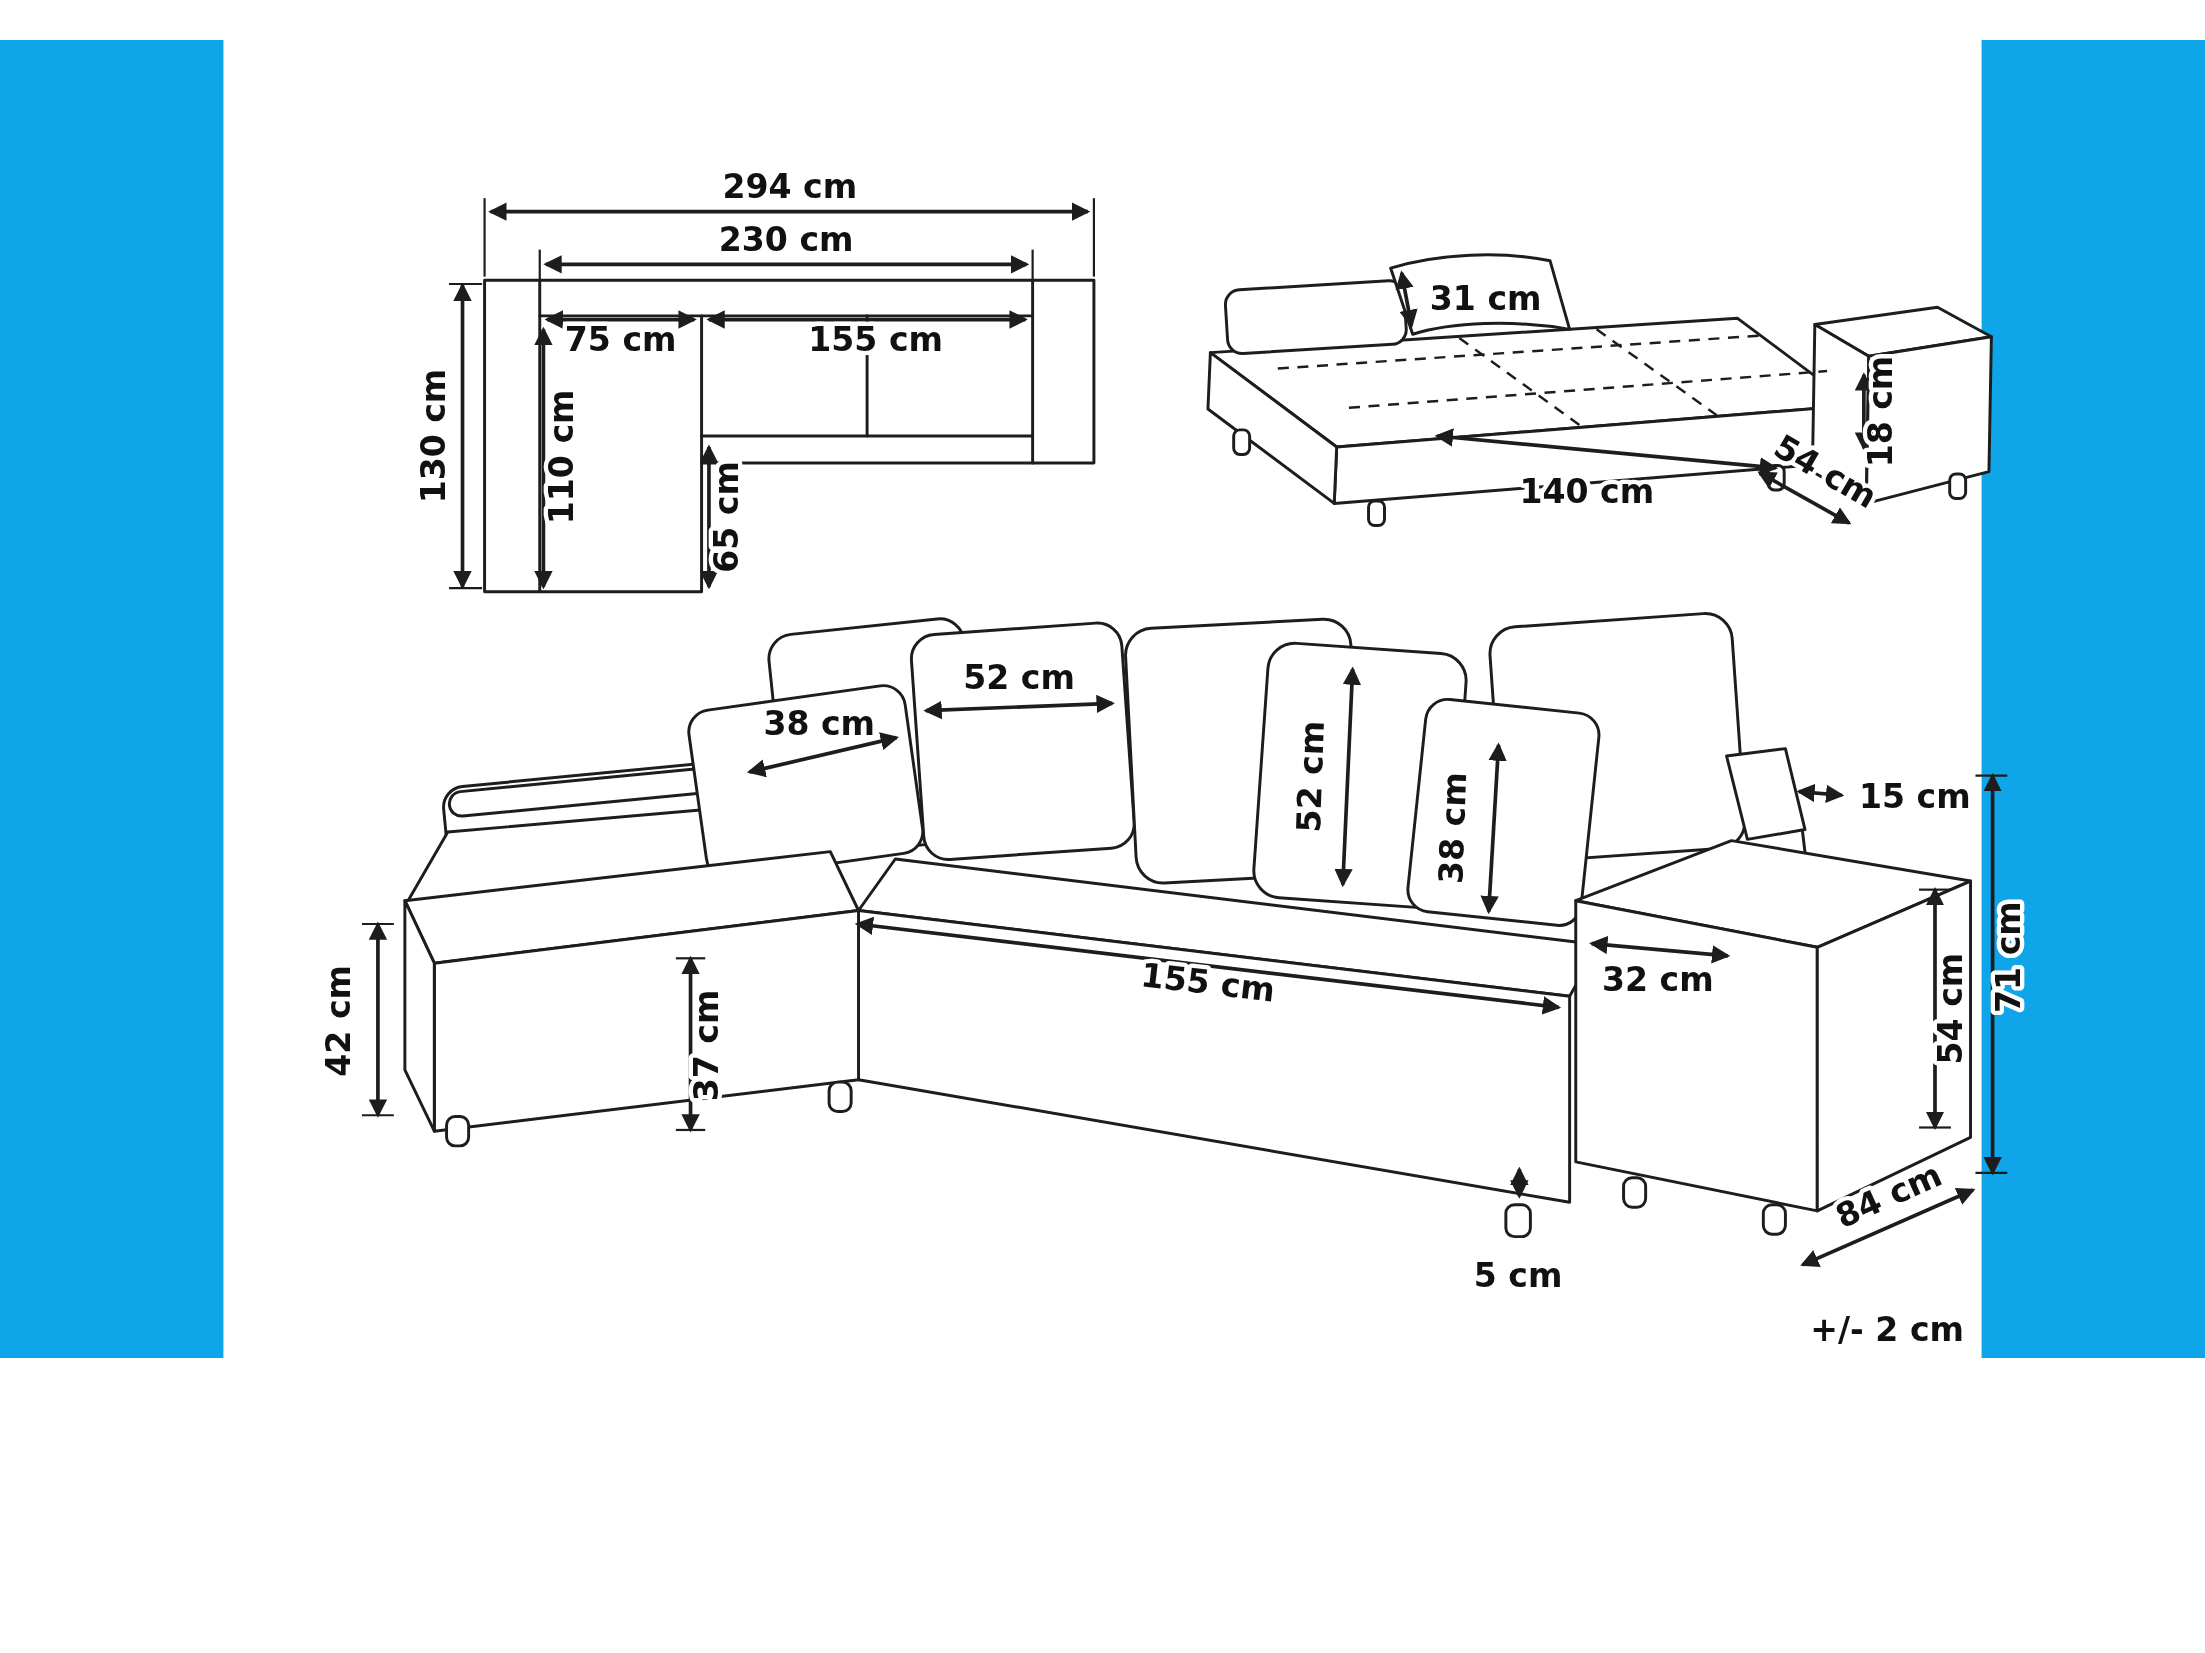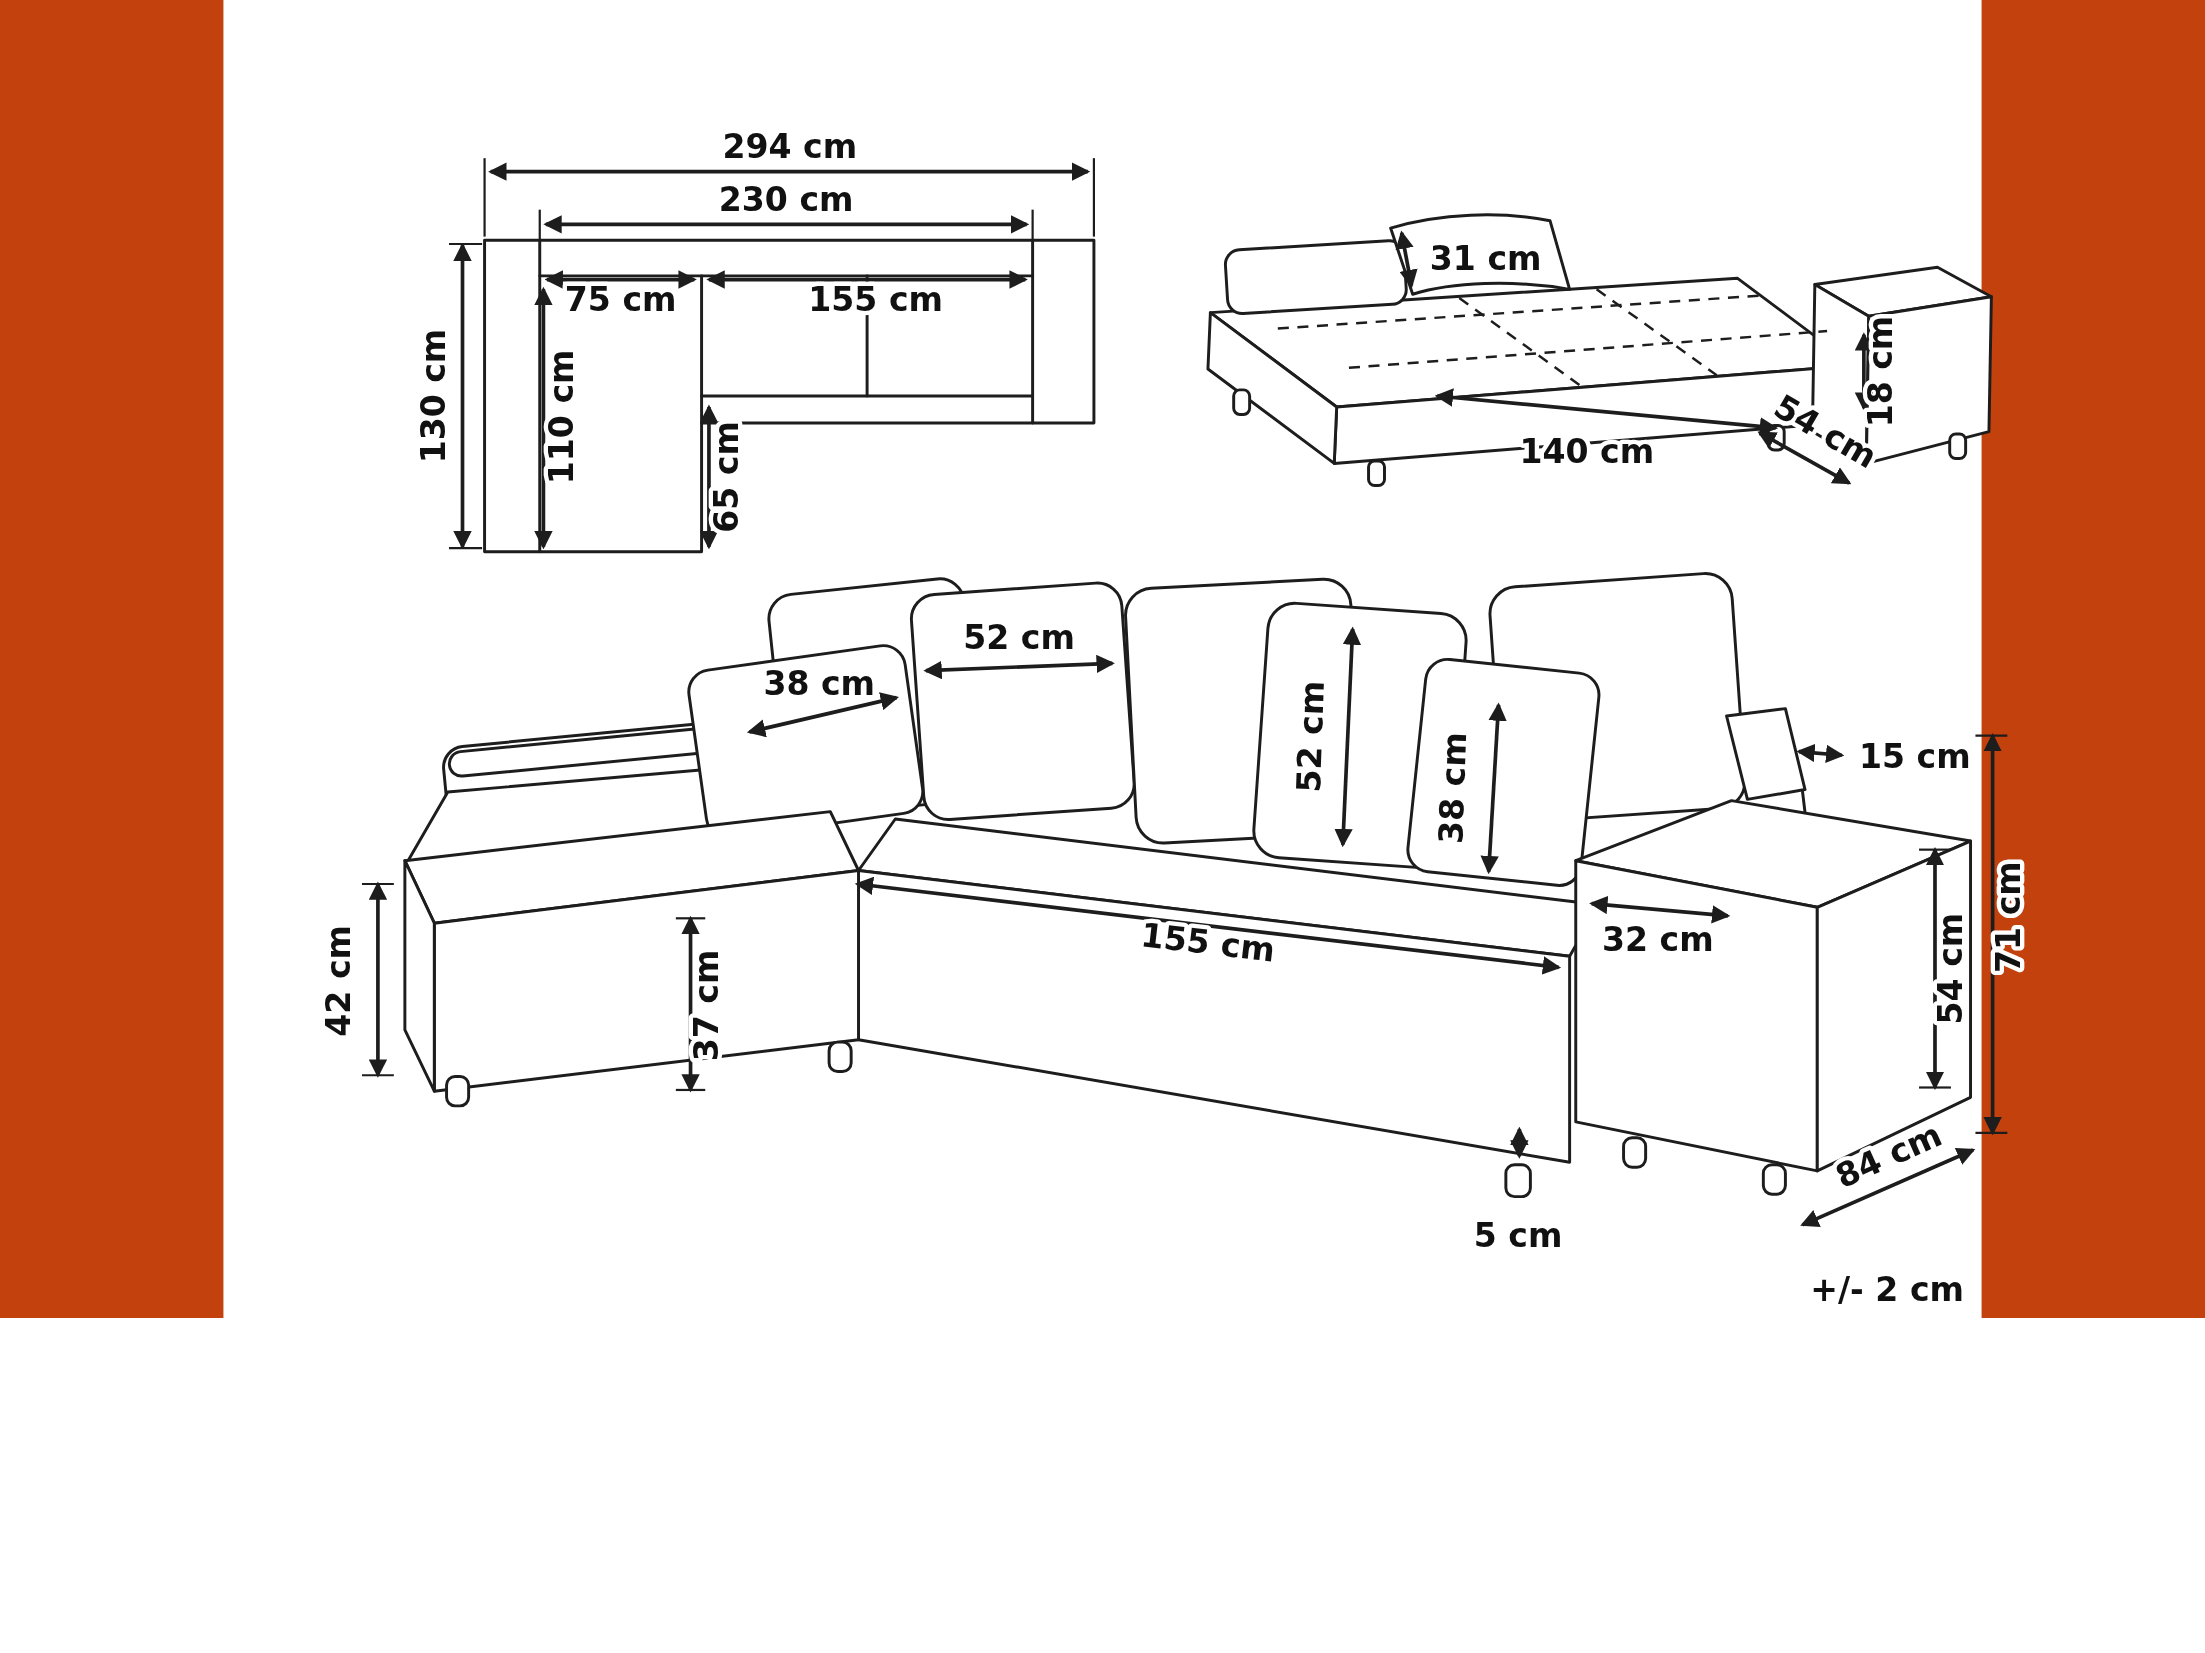--- a/index.html
+++ b/index.html
@@ -1,16 +1,16 @@
 <!DOCTYPE html>
 <html style="font-size:12.3px"><head>
 <meta charset="utf-8">
 <style>
   html,body{margin:0;padding:0;background:#ffffff;}
-  .stage{position:relative;width:2205px;height:1318px;background:#c2410c;overflow:hidden;}
+  .stage{position:relative;width:2205px;height:1318px;background:#0ea5e9;overflow:hidden;margin-top:40px;}
   svg{display:block;width:100%;height:100%;}
   .outline{fill:#ffffff;stroke:#1d1d1d;stroke-width:2.4;stroke-linejoin:round;}
   .stroke{fill:none;stroke:#1d1d1d;stroke-width:2.4;stroke-linejoin:round;stroke-linecap:round;}
   .dim-line{fill:none;stroke:#1d1d1d;stroke-width:3;stroke-linecap:butt;}
   .ext{fill:none;stroke:#1d1d1d;stroke-width:1.8;}
   .dashed{fill:none;stroke:#1d1d1d;stroke-width:2;stroke-dasharray:9 7;}
   text.dim{
     font-family:"DejaVu Sans","Liberation Sans",sans-serif;
     font-size:27px;font-weight:bold;fill:#111111;text-anchor:middle;
     paint-order:stroke;stroke:#ffffff;stroke-width:7px;stroke-linejoin:round;

